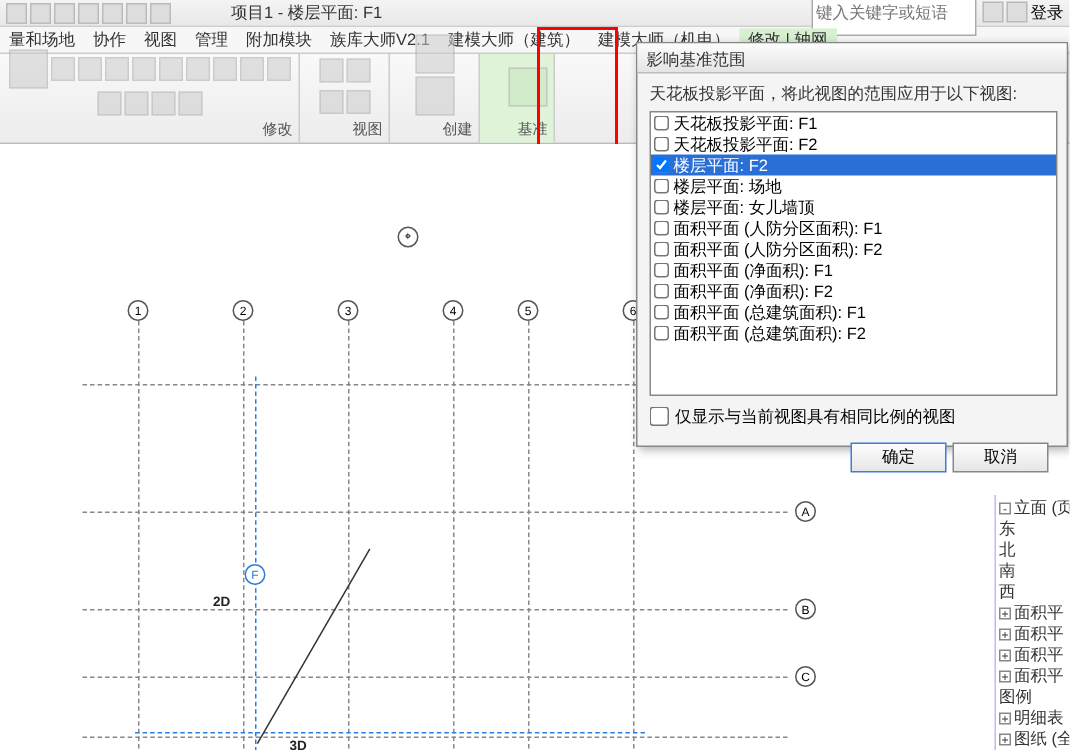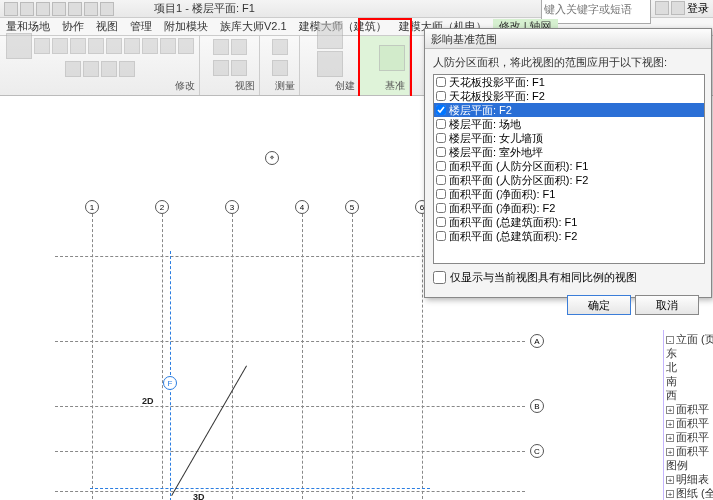--- a/index.html
+++ b/index.html
@@ -101,27 +101,20 @@
   </div>
   <div class="panel" style="width:60px">
     <div class="tools">
         <div class="tool"></div>
         <div class="tool"></div>
         <div class="tool"></div>
         <div class="tool"></div>
       </div>
     <div class="label">视图</div>
   </div>
-  <div class="panel" style="width:40px">
-    <div class="tools">
-        <div class="tool"></div>
-        <div class="tool"></div>
-      </div>
-    <div class="label">测量</div>
-  </div>
   <div class="panel" style="width:60px">
     <div class="tools">
         <div class="tool big"></div>
         <div class="tool big"></div>
       </div>
     <div class="label">创建</div>
   </div>
   <div class="panel" style="width:50px;background:#dff3d9">
     <div class="tools">
         <div class="tool big" style="background:#c8e6c0"></div>
@@ -177,45 +170,41 @@
   <div><span class="box">+</span><span>面积平</span></div>
   <div><span class="box">+</span><span>面积平</span></div>
   <div>图例</div>
   <div><span class="box">+</span><span>明细表</span></div>
   <div><span class="box">+</span><span>图纸 (全</span></div>
 </div>
 
 <div class="dialog">
   <div class="dtitle">影响基准范围</div>
   <div class="body">
-    <div class="msg">人防分区面积，将此视图的范围应用于以下视图:</div>
+    <div class="msg">天花板投影平面，将此视图的范围应用于以下视图:</div>
     <div class="listbox">
       <div class="row">
           <input type="checkbox" style="">
           <span>天花板投影平面: F1</span>
         </div>
       <div class="row">
           <input type="checkbox" style="">
           <span>天花板投影平面: F2</span>
         </div>
       <div class="row sel">
           <input type="checkbox" checked="" style="">
           <span>楼层平面: F2</span>
         </div>
       <div class="row">
           <input type="checkbox" style="">
           <span>楼层平面: 场地</span>
         </div>
       <div class="row">
           <input type="checkbox" style="">
           <span>楼层平面: 女儿墙顶</span>
-        </div>
-      <div class="row">
-          <input type="checkbox" style="">
-          <span>楼层平面: 室外地坪</span>
         </div>
       <div class="row">
           <input type="checkbox" style="">
           <span>面积平面 (人防分区面积): F1</span>
         </div>
       <div class="row">
           <input type="checkbox" style="">
           <span>面积平面 (人防分区面积): F2</span>
         </div>
       <div class="row">

